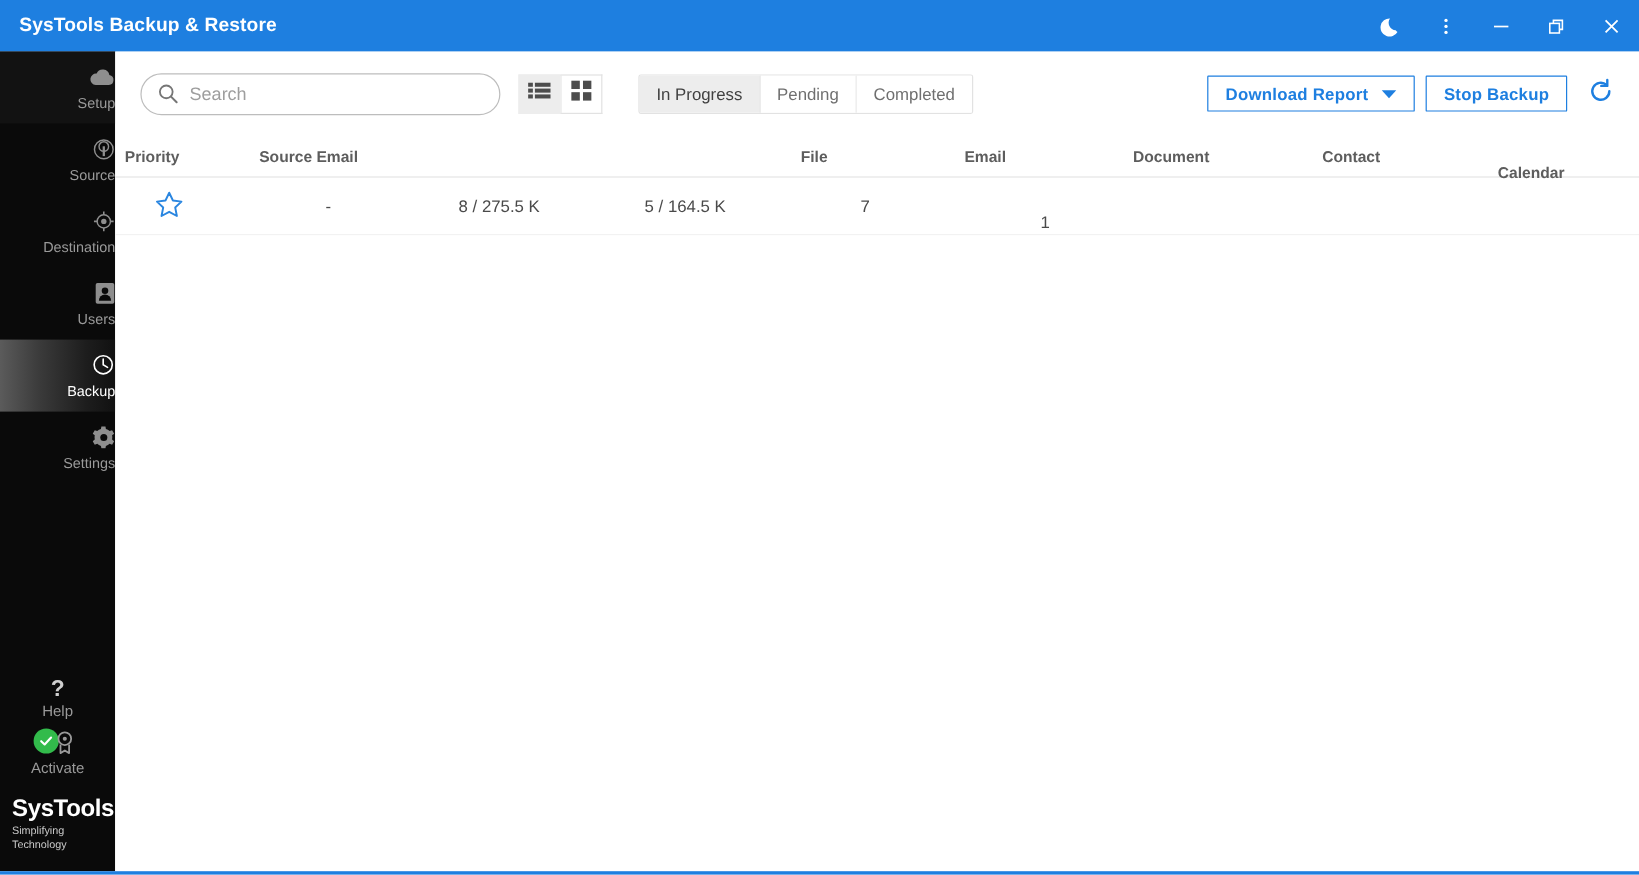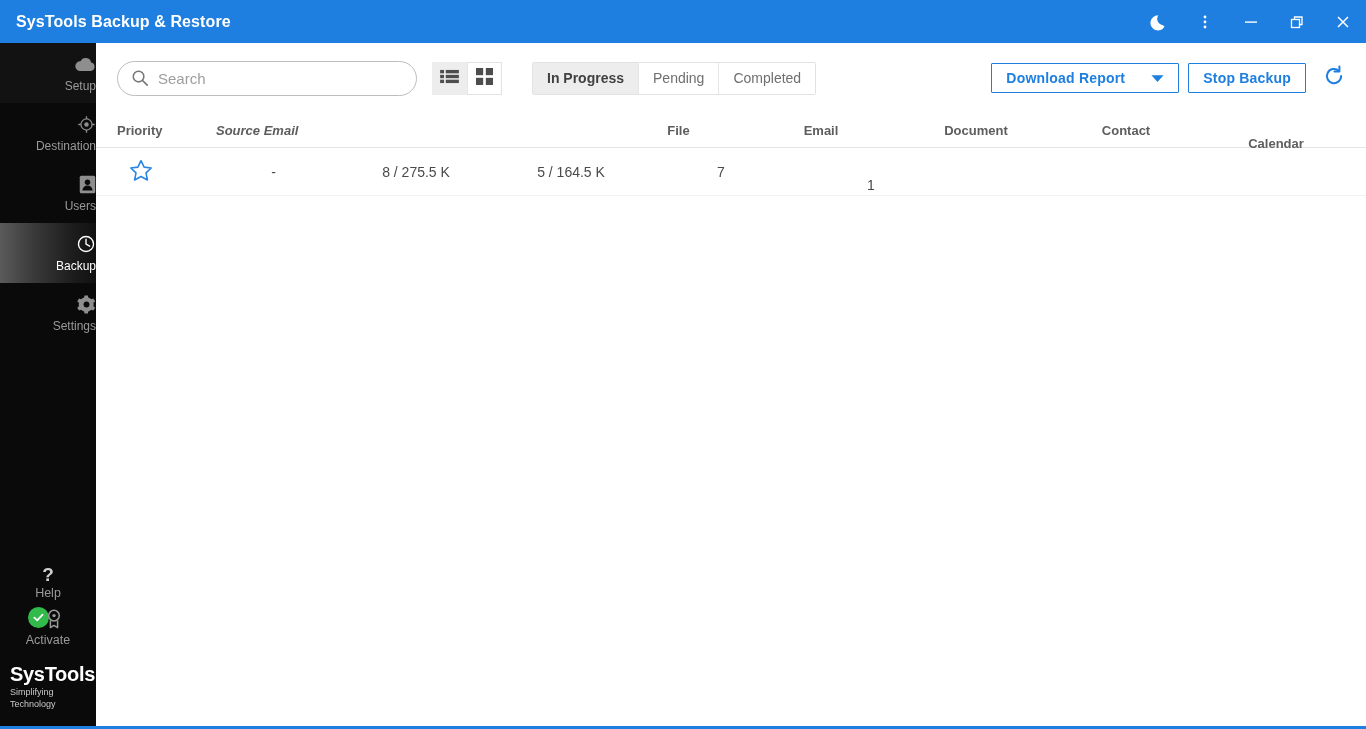--- a/index.html
+++ b/index.html
@@ -181,39 +181,39 @@
     font-size: 14px;
     color: #6f6f6f;
     background: #fff;
     border-right: 1px solid #e6e6e6;
     white-space: nowrap;
   }
   .status-tab:last-child { border-right: none; }
   .status-tab.selected {
     background: #ededed;
     color: #414141;
-    font-weight: bold;
+    font-weight: normal;
   }
 
   .toolbar-spacer { flex: 1 1 auto; }
 
   .btn-outline {
     height: 30px;
     border: 1px solid #1e7fe0;
     color: #1e7fe0;
     background: #fff;
     font-size: 14px;
     font-weight: bold;
     display: flex; align-items: center; justify-content: center;
     padding: 0 14px;
     white-space: nowrap;
     letter-spacing: .2px;
     border-radius: 1px;
   }
-  .btn-download { gap: 26px; }
+  .btn-download { gap: 11px; }
   .btn-stop { margin-left: 9px; }
   .refresh-btn {
     margin-left: 16px; margin-right: 20px;
     width: 24px; height: 24px;
     display: flex; align-items: center; justify-content: center;
   }
 
   
   .table { position: absolute; top: 70px; left: 0; width: 1270px; }
   .thead {
@@ -224,22 +224,22 @@
     color: #5d5d5d;
     font-weight: bold;
   }
   .trow {
     display: flex; align-items: center;
     height: 48px;
     font-size: 14px;
     color: #4a4a4a;
     border-bottom: 1px solid #f2f2f2;
   }
-  .c-priority { width: 110px; padding-left: 21px; }
-  .c-email    { width: 405px; padding-left: 10px; font-style: italic; }
+  .c-priority { width: 110px; padding-left: 8px; }
+  .c-email    { width: 405px; padding-left: 10px; }
   .c-file     { width: 135px; text-align: center; }
   .c-mail     { width: 150px; text-align: center; }
   .c-doc      { width: 160px; text-align: center; }
   .c-contact  { width: 140px; text-align: center; }
   .c-cal      { width: 160px; text-align: center; margin-top: 27px; }
 
   .trow .c-priority { padding-left: 33px; }
   .star { display: inline-flex; }
 </style>
 </head>
@@ -289,20 +289,30 @@
 
     <div class="nav-item first">
       <span class="nav-icon">
         <svg width="22" height="16" viewBox="0 0 24 17">
           <path d="M6.2 16h12a4.6 4.6 0 0 0 .5-9.1A6.1 6.1 0 0 0 7.1 5.6 4.9 4.9 0 0 0 6.2 16Z" fill="#8e8e8e"></path>
         </svg>
       </span>
       <span class="nav-label">Setup</span>
     </div>
 
+    <div class="nav-item">
+      <span class="nav-icon">
+        <svg width="19" height="19" viewBox="0 0 22 22">
+          <circle cx="11" cy="11" r="9" fill="none" stroke="#8e8e8e" stroke-width="1.4"></circle>
+          <path d="M11 3.6 A4.6 4.6 0 0 0 11 12.8 A4.6 4.6 0 0 0 11 3.6" fill="none" stroke="#8e8e8e" stroke-width="1.4"></path>
+          <rect x="9.9" y="8" width="2.2" height="9.5" fill="#8e8e8e"></rect>
+        </svg>
+      </span>
+      <span class="nav-label">Source</span>
+    </div>
 
     <div class="nav-item">
       <span class="nav-icon">
         <svg width="19" height="19" viewBox="0 0 22 22">
           <circle cx="11" cy="11" r="6.4" fill="none" stroke="#8e8e8e" stroke-width="1.4"></circle>
           <circle cx="11" cy="11" r="2.6" fill="#8e8e8e"></circle>
           <path d="M11 1.5v3.2M11 17.3v3.2M1.5 11h3.2M17.3 11h3.2" stroke="#8e8e8e" stroke-width="1.5"></path>
         </svg>
       </span>
       <span class="nav-label">Destination</span>

